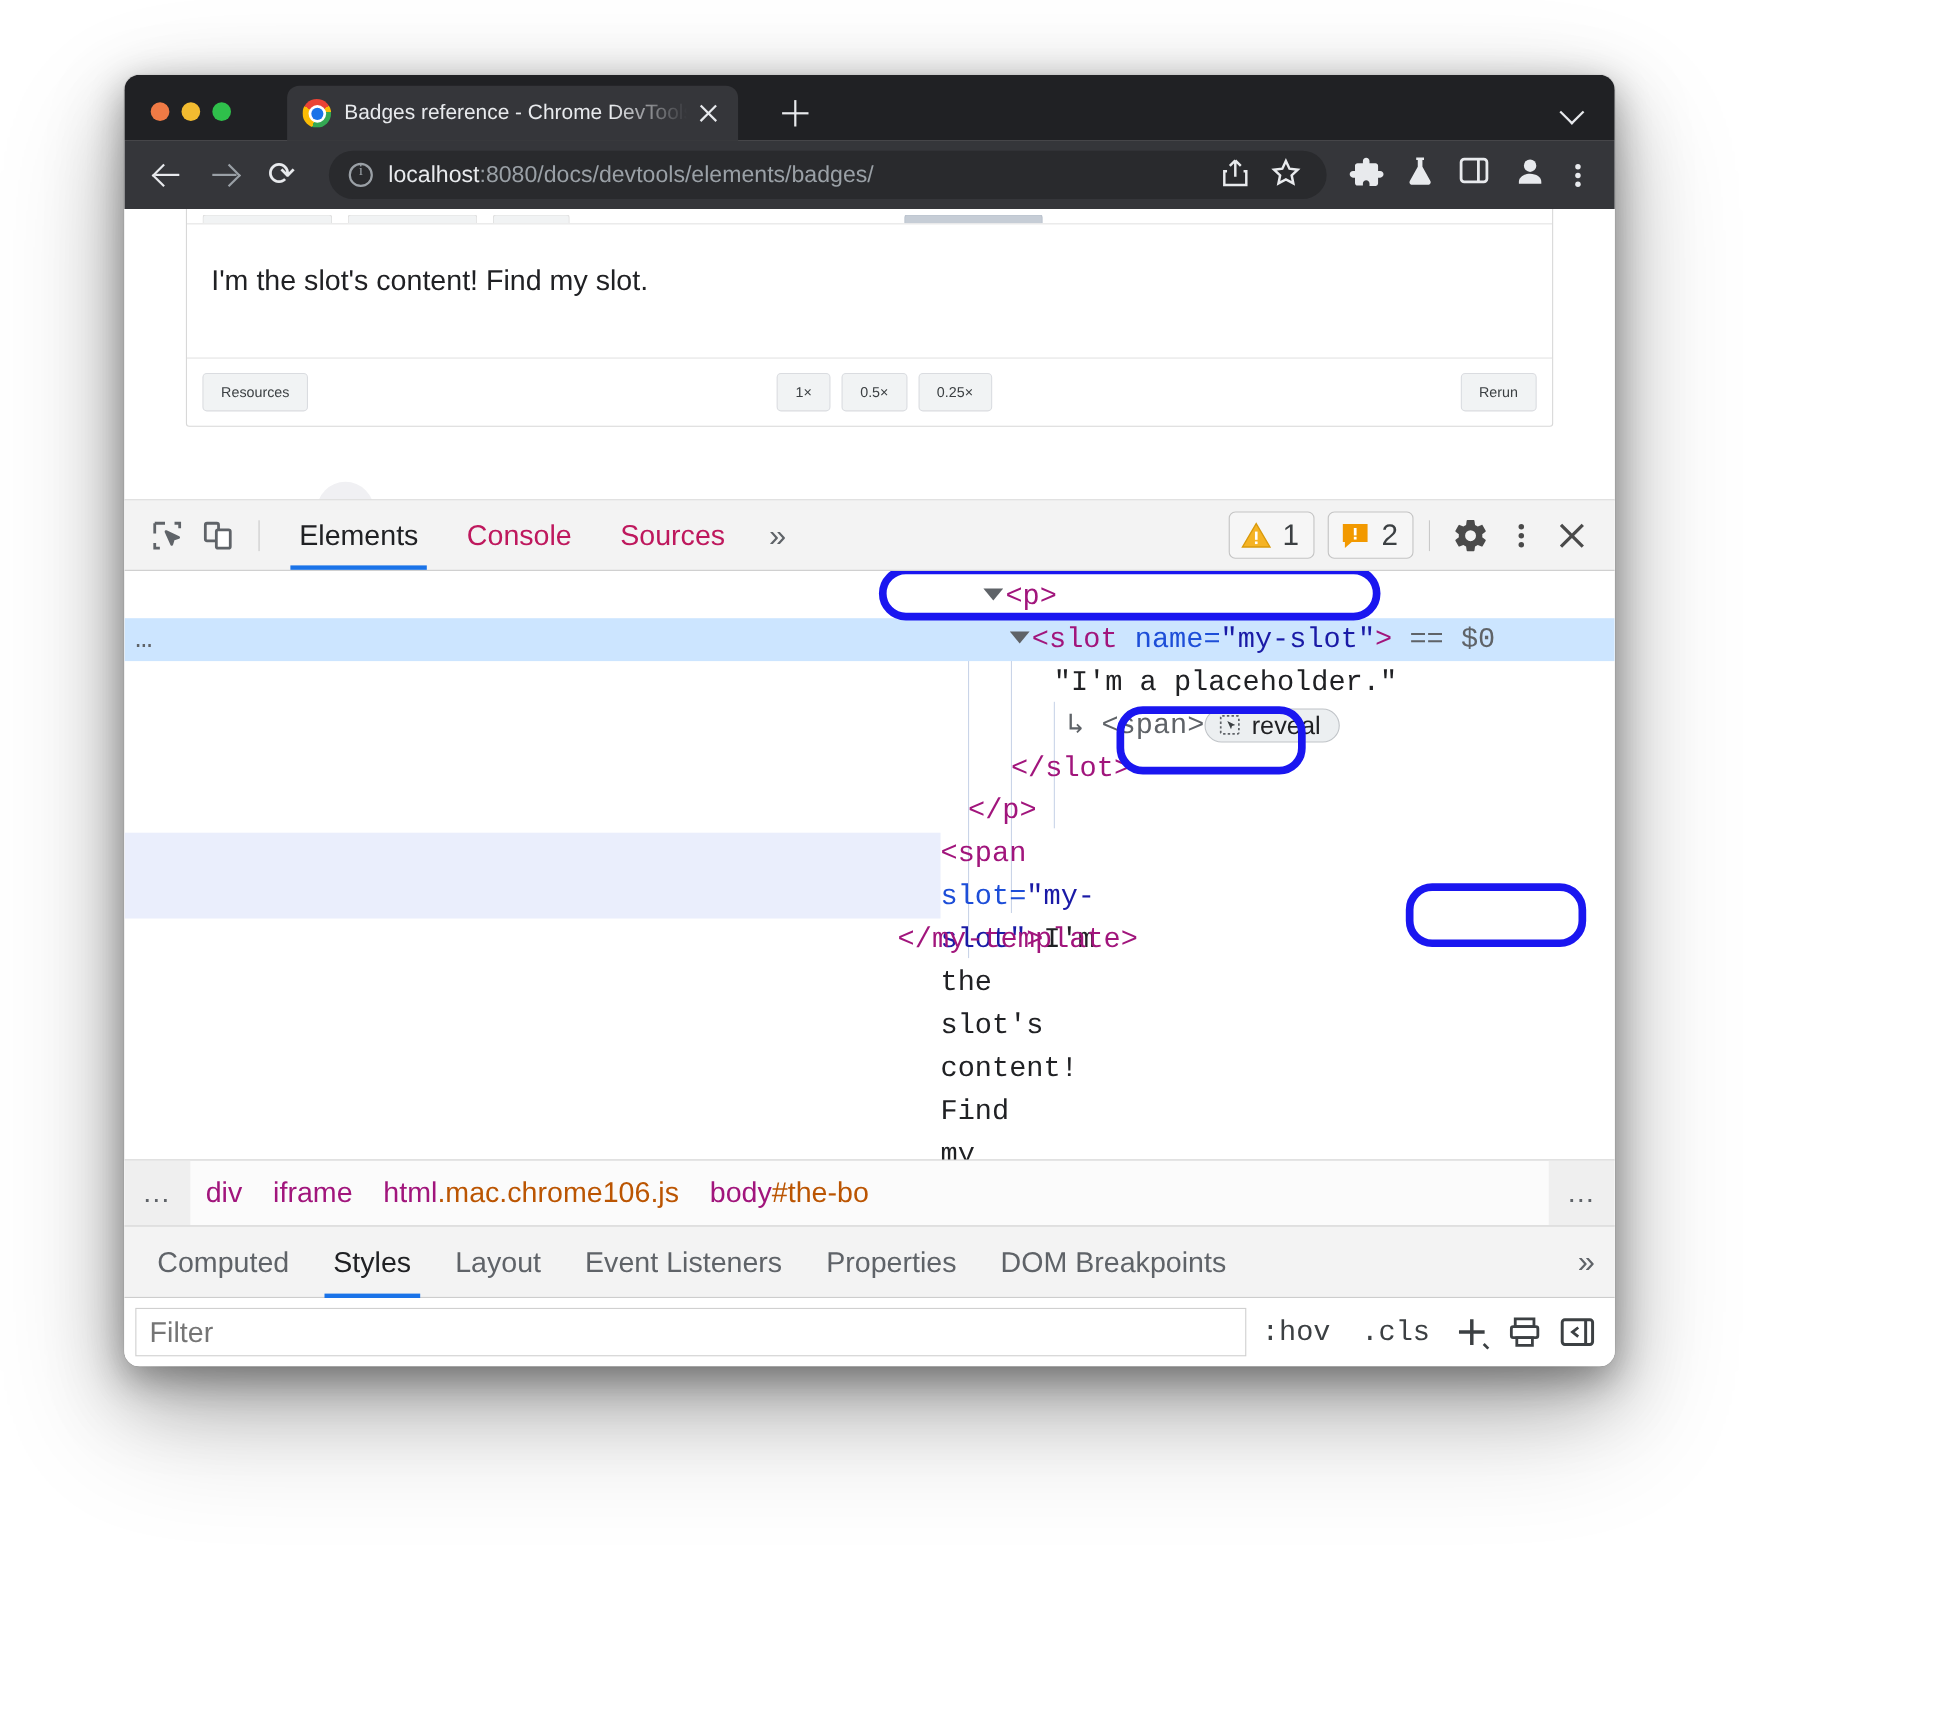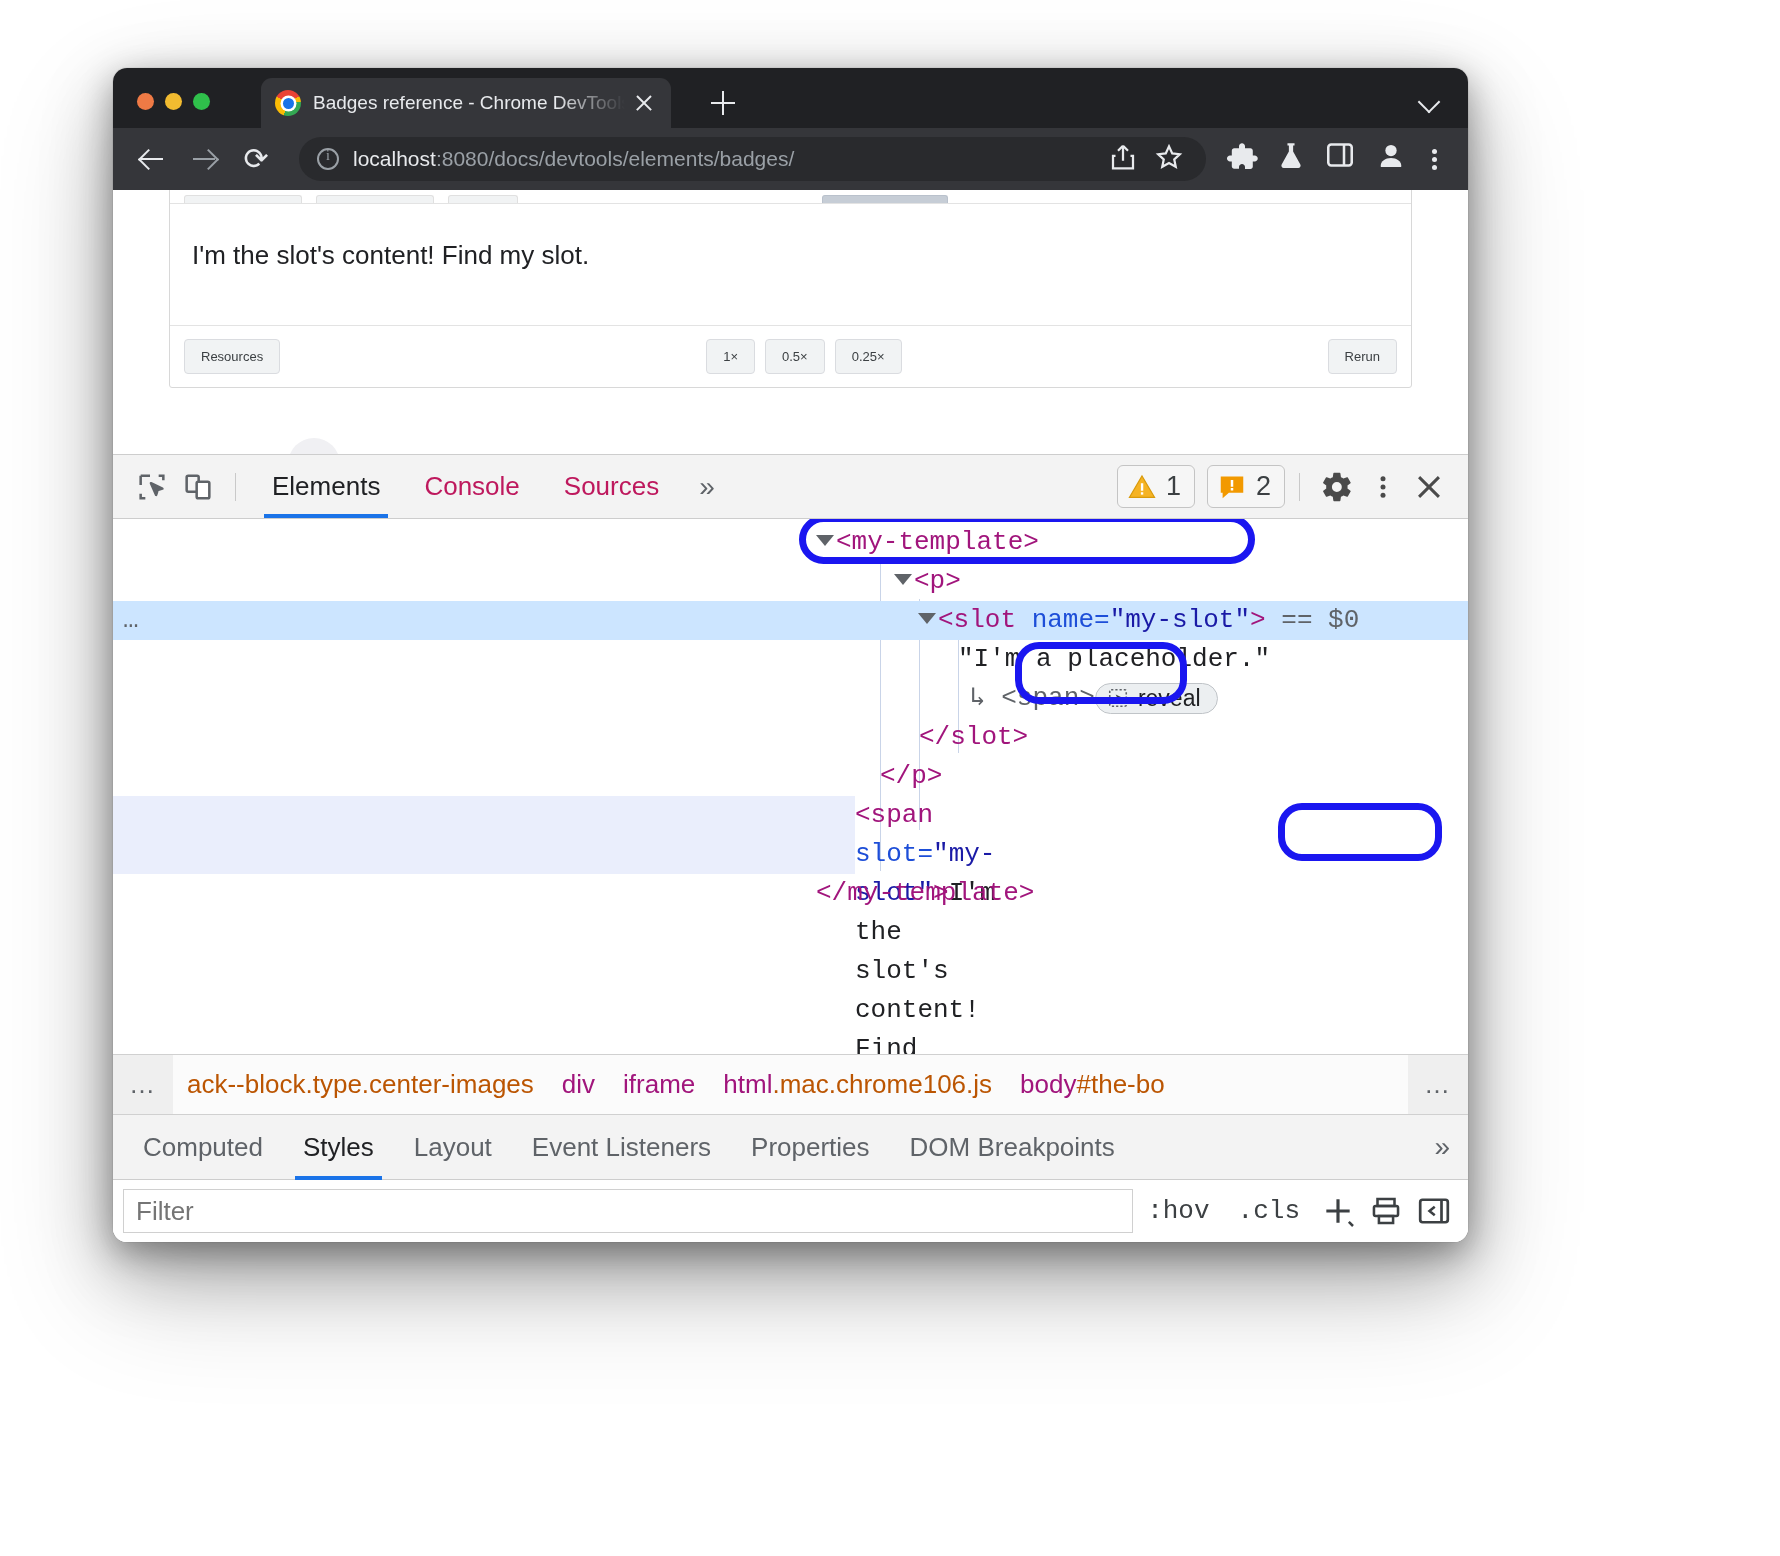--- a/index.html
+++ b/index.html
@@ -720,23 +720,20 @@
         </div>
       </div>
     </div>
 
     <div class="dom-tree">
 
       <div class="guide" style="left:767px; top:42px; height:310px;"></div>
       <div class="guide" style="left:806px; top:80px; height:231px;"></div>
       <div class="guide" style="left:845px; top:119px; height:115px;"></div>
 
-      <div class="dom-row" style="padding-left:703px;">
-        <span class="tri"></span><span class="tag">&lt;my-template&gt;</span>
-      </div>
 
 
       <div class="dom-row" style="padding-left:781px;">
         <span class="tri"></span><span class="tag">&lt;p&gt;</span>
       </div>
 
       <div class="dom-row selected" style="padding-left:805px;">
         <span class="ellip">…</span>
         <span class="tri"></span><span class="tag">&lt;slot </span><span class="attr">name</span><span class="attr">=</span><span class="val">"my-slot"</span><span class="tag">&gt;</span><span class="gray"> == $0</span>
       </div>
@@ -774,21 +771,20 @@
         <span class="tag">&lt;/my-template&gt;</span>
       </div>
 
       <div class="anno" style="left:686px; top:-4px; width:456px; height:49px;"></div>
       <div class="anno" style="left:902px; top:123px; width:172px; height:62px; border-radius:24px;"></div>
       <div class="anno" style="left:1165px; top:284px; width:164px; height:58px; border-radius:24px;"></div>
     </div>
 
     <div class="crumbs">
       <div class="crumb-ell">…</div>
-      <div class="crumb"><span class="cls">ack--block.type.center-images</span></div>
       <div class="crumb"><span class="el">div</span></div>
       <div class="crumb"><span class="el">iframe</span></div>
       <div class="crumb"><span class="el">html</span><span class="cls">.mac.chrome106.js</span></div>
       <div class="crumb"><span class="el">body</span><span class="cls">#the-bo</span></div>
       <div class="crumb-ell" style="margin-left:auto;">…</div>
     </div>
 
     <div class="side-tabs">
       <div class="side-tab">Computed</div>
       <div class="side-tab active">Styles</div>

